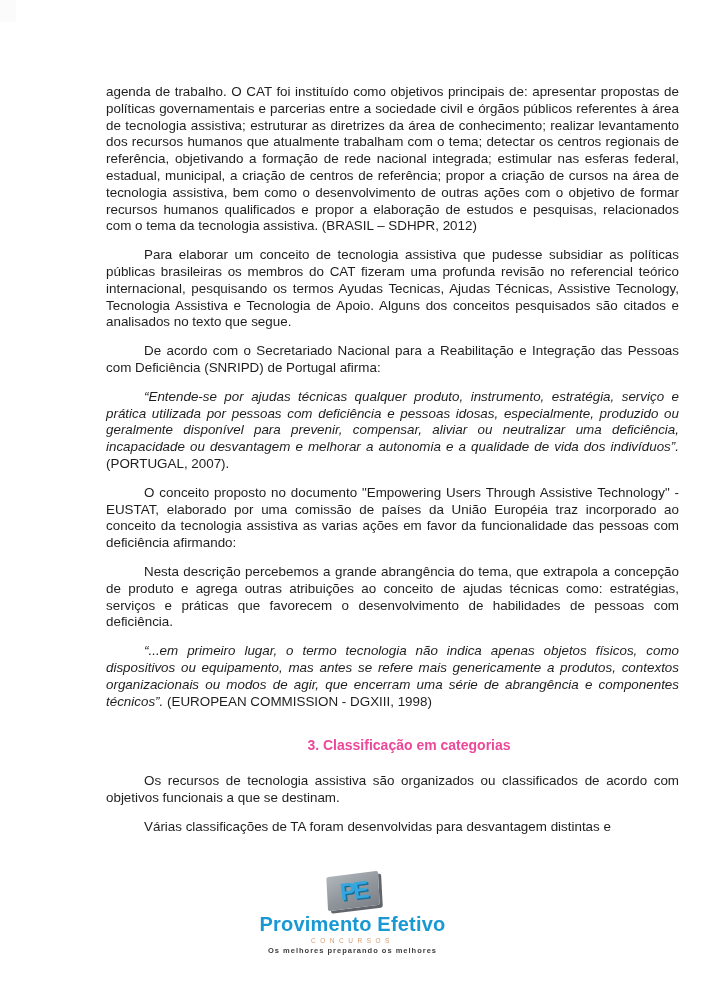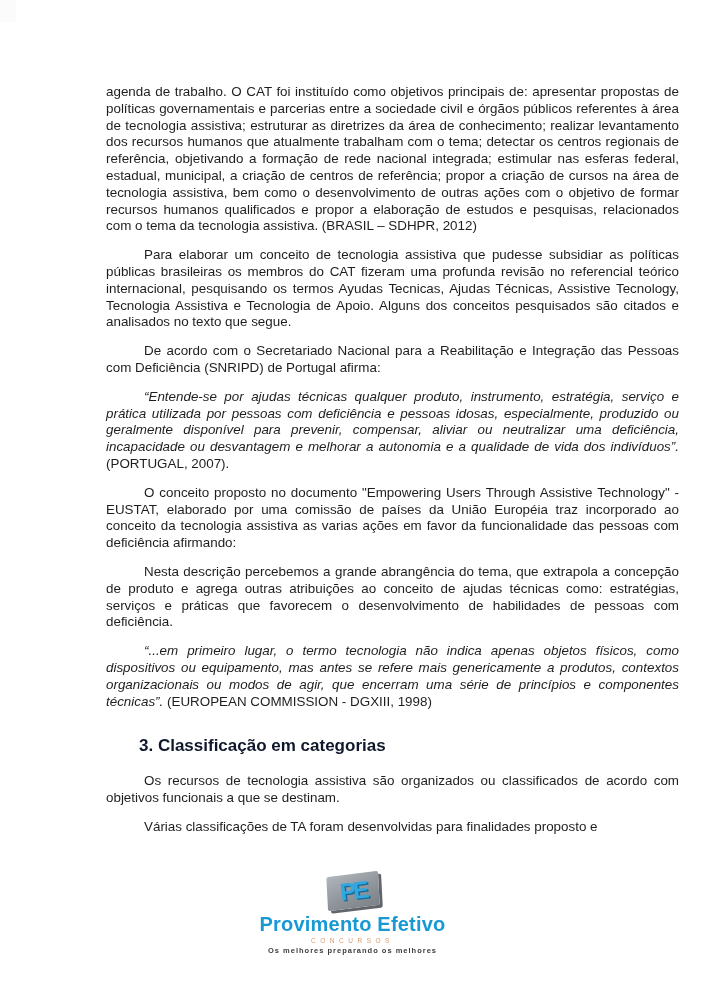--- a/index.html
+++ b/index.html
@@ -41,27 +41,27 @@
   p.noindent {
     text-indent: 0;
   }
   p.quote {
     font-style: italic;
   }
   p.quote .cite {
     font-style: normal;
   }
   h2.heading {
-    font-size: 17px;
+    font-size: 14px;
     line-height: 19px;
     font-weight: bold;
-    text-align: left;
+    text-align: center;
     margin: 26px 0 18px 0;
     padding-left: 33px;
-    color: #0f172a;
+    color: #ec4899;
   }
   .footer-logo {
     position: absolute;
     left: 0;
     top: 874px;
     width: 100%;
     text-align: center;
     line-height: normal;
   }
   .logo-block {
@@ -121,28 +121,28 @@
 
     <p class="quote">
       <span class="quote-text">“Entende-se por ajudas técnicas qualquer produto, instrumento, estratégia, serviço e prática utilizada por pessoas com deficiência e pessoas idosas, especialmente, produzido ou geralmente disponível para prevenir, compensar, aliviar ou neutralizar uma deficiência, incapacidade ou desvantagem e melhorar a autonomia e a qualidade de vida dos indivíduos”. </span><span class="cite">(PORTUGAL, 2007).</span>
     </p>
 
     <p class="body">O conceito proposto no documento "Empowering Users Through Assistive Technology" - EUSTAT, elaborado por uma comissão de países da União Européia traz incorporado ao conceito da tecnologia assistiva as varias ações em favor da funcionalidade das pessoas com deficiência afirmando:</p>
 
     <p class="body">Nesta descrição percebemos a grande abrangência do tema, que extrapola a concepção de produto e agrega outras atribuições ao conceito de ajudas técnicas como: estratégias, serviços e práticas que favorecem o desenvolvimento de habilidades de pessoas com deficiência.</p>
 
     <p class="quote">
-      <span class="quote-text">“...em primeiro lugar, o termo tecnologia não indica apenas objetos físicos, como dispositivos ou equipamento, mas antes se refere mais genericamente a produtos, contextos organizacionais ou modos de agir, que encerram uma série de princípios e componentes técnicas”. </span><span class="cite">(EUROPEAN COMMISSION - DGXIII, 1998)</span>
+      <span class="quote-text">“...em primeiro lugar, o termo tecnologia não indica apenas objetos físicos, como dispositivos ou equipamento, mas antes se refere mais genericamente a produtos, contextos organizacionais ou modos de agir, que encerram uma série de abrangência e componentes técnicos”. </span><span class="cite">(EUROPEAN COMMISSION - DGXIII, 1998)</span>
     </p>
 
     <h2 class="heading">3. Classificação em categorias</h2>
 
     <p class="body">Os recursos de tecnologia assistiva são organizados ou classificados de acordo com objetivos funcionais a que se destinam.</p>
 
-    <p class="body">Várias classificações de TA foram desenvolvidas para finalidades proposto e</p>
+    <p class="body">Várias classificações de TA foram desenvolvidas para desvantagem distintas e</p>
 
   </main>
 
   <footer class="footer-logo">
     <div class="logo-block">
       <span class="pe">PE</span>
     </div>
     <div class="brand">Provimento Efetivo</div>
     <div class="subtitle">CONCURSOS</div>
     <div class="tagline">Os melhores preparando os melhores</div>

